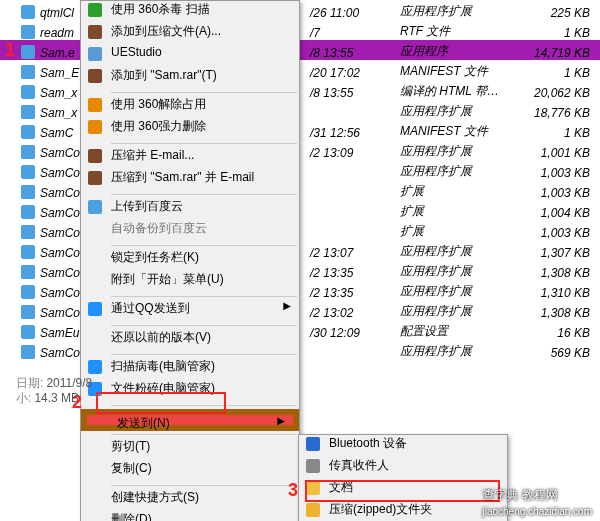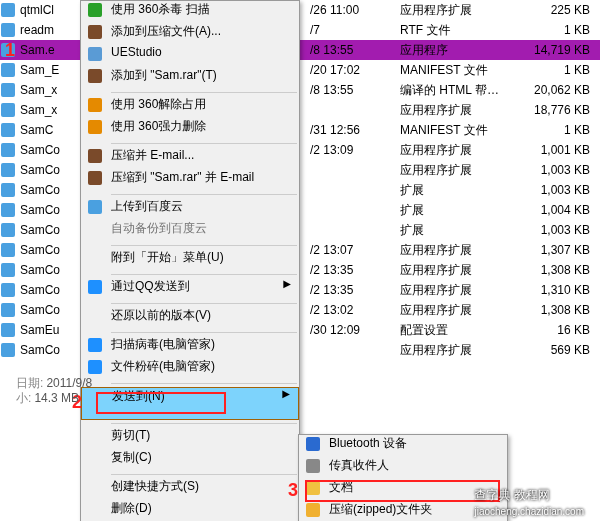--- a/index.html
+++ b/index.html
@@ -1,43 +1,43 @@
 <!DOCTYPE html>
 <html><head>
 <meta charset="utf-8">
 <style>
 *{margin:0;padding:0;box-sizing:border-box;font-family:"Microsoft YaHei","SimSun",sans-serif;font-size:12px;}
 body{background:#fff;width:600px;height:521px;overflow:hidden;position:relative;color:#000;}
 .filelist{position:absolute;left:0;top:0;width:600px;}
-.row{display:flex;align-items:center;height:20px;}
+.row{display:flex;align-items:flex-end;height:20px;padding-left:20px;font-style:italic;}
 .row.sel{background:#a21caf;}
 .icon-sq{width:16px;height:16px;margin-right:4px;flex-shrink:0;display:inline-flex;align-items:center;justify-content:center;}
 .fname{width:55px;overflow:hidden;white-space:nowrap;}
 .col-date{position:absolute;left:310px;width:80px;white-space:nowrap;}
 .col-type{position:absolute;left:400px;width:110px;white-space:nowrap;}
 .col-size{position:absolute;right:10px;width:80px;text-align:right;white-space:nowrap;}
 .menu{position:absolute;background:#f0f0f0;border:1px solid #999;box-shadow:2px 2px 4px rgba(0,0,0,.3);}
 .menu1{left:80px;top:0;width:220px;}
 .menu2{left:298px;top:414px;width:210px;margin-top:20px;}
 .mrow{display:flex;align-items:flex-start;height:22px;padding-left:30px;position:relative;cursor:default;}
-.mrow.hover{background:#7dd3fc;border:1px solid #a16207;height:33px;}
+.mrow.hover{background:#ef4444;border:6px solid #a16207;height:22px;}
 .mrow .micon{position:absolute;left:4px;width:20px;height:18px;display:flex;align-items:center;justify-content:center;}
 .mrow .arrow{position:absolute;right:8px;font-size:10px;}
 .sep{height:1px;background:#ccc;margin:3px 2px 3px 30px;}
 .disabled{color:#737373;}
 .badge{position:absolute;color:#ff2020;font-weight:bold;font-size:18px;font-family:Arial;}
 .badge1{left:5px;top:40px;}
 .badge2{left:72px;top:392px;}
 .badge3{left:288px;top:480px;}
 .red-box{position:absolute;border:2px solid #ff2020;}
 .red-box1{left:96px;top:392px;width:130px;height:22px;}
 .red-box2{left:305px;top:480px;width:195px;height:22px;}
 .status{position:absolute;left:0;top:376px;font-size:11px;color:#555;line-height:15px;}
 .status .lab{color:#888;padding-left:16px;}
-.water{position:absolute;right:16px;bottom:3px;color:#fff;opacity:.85;font-size:12px;text-shadow:0 0 3px #000,0 0 3px #000;}
+.water{position:absolute;right:8px;bottom:3px;color:#fff;opacity:.85;font-size:12px;text-shadow:0 0 3px #000,0 0 3px #000;}
 .water .sml{font-size:10px;}
 svg{display:block}
 </style>
 </head>
 <body>
 
 <div class="filelist" id="filelist">
     <div class="row">
       <span class="icon-sq">
         <svg width="16" height="16">
@@ -311,20 +311,23 @@
         <svg width="16" height="16">
           <rect x="1" y="1" width="14" height="14" rx="2" fill="#4aa0e0"></rect>
         </svg>
       </span>
       <span>上传到百度云</span>
     </div>
     <div class="mrow disabled">
       <span>自动备份到百度云</span>
     </div>
     <div class="sep"></div>
+    <div class="mrow">
+      <span>锁定到任务栏(K)</span>
+    </div>
     <div class="mrow">
       <span>附到「开始」菜单(U)</span>
     </div>
     <div class="sep"></div>
     <div class="mrow">
       <span class="micon">
         <svg width="16" height="16">
           <rect x="1" y="1" width="14" height="14" rx="2" fill="#1e90ff"></rect>
         </svg>
       </span>

